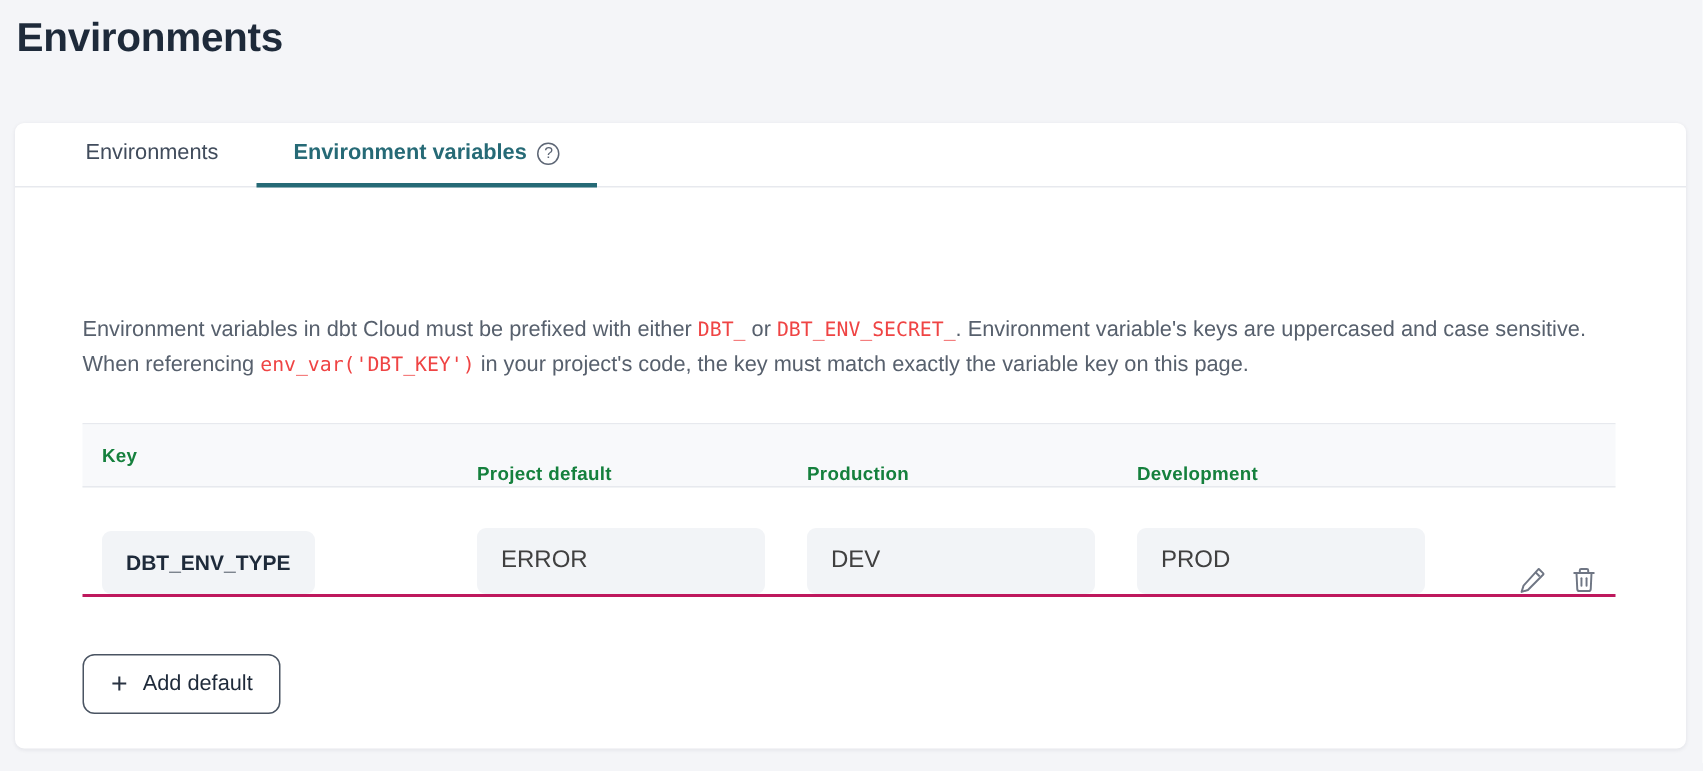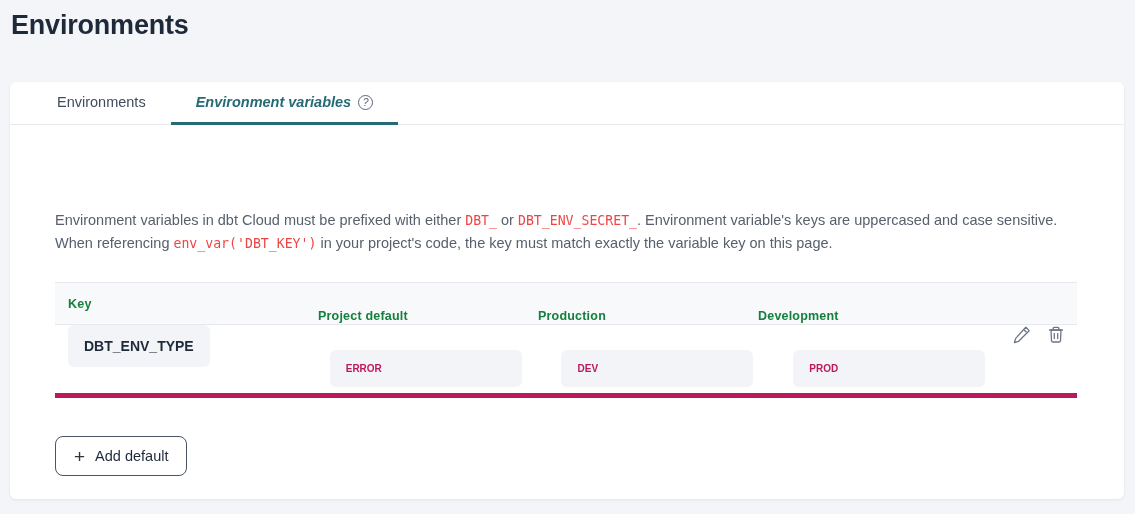--- a/index.html
+++ b/index.html
@@ -48,21 +48,20 @@
     color: #414c5c;
     border-bottom: 3px solid transparent;
     margin-bottom: -1px;
     cursor: pointer;
     white-space: nowrap;
   }
   .tab.active {
     color: #266a76;
     font-weight: 700;
     border-bottom-color: #266a76;
-    font-style: italic;
   }
   .help-circle {
     display: inline-flex;
     align-items: center;
     justify-content: center;
     width: 15px;
     height: 15px;
     border: 1px solid #5d6675;
     border-radius: 50%;
     font-size: 10.5px;
@@ -101,43 +100,42 @@
     font-weight: 700;
     color: #15803d;
     letter-spacing: 0.2px;
   }
   .col-key { width: 250px; }
   .col-val { width: 220px; margin-top: 25px; }
   .col-icons { flex: 1; }
 
   .trow {
     display: flex;
-    align-items: flex-start;
+    align-items: flex-end;
     height: 73px;
-    border-bottom: 5px solid #be185d;
-    gap: 12px;
+    border-bottom: 2px solid #be185d;
   }
   .td { padding-left: 13px; }
   .key-chip {
     display: inline-block;
     background: #f2f4f7;
     border-radius: 6px;
     padding: 13px 16px;
     font-size: 14px;
     font-weight: 700;
     color: #1e2a3a;
   }
   .value-chip {
     width: 192px;
     background: #f2f4f7;
     border-radius: 6px;
     padding: 13px 16px;
-    font-size: 10px;
-    font-weight: 700;
-    color: #be185d;
+    font-size: 16px;
+    font-weight: 400;
+    color: #404040;
   }
   .icon-cell {
     flex: 1;
     display: flex;
     align-items: center;
     justify-content: flex-end;
     gap: 16px;
     padding-right: 12px;
   }
   .icon-btn {

